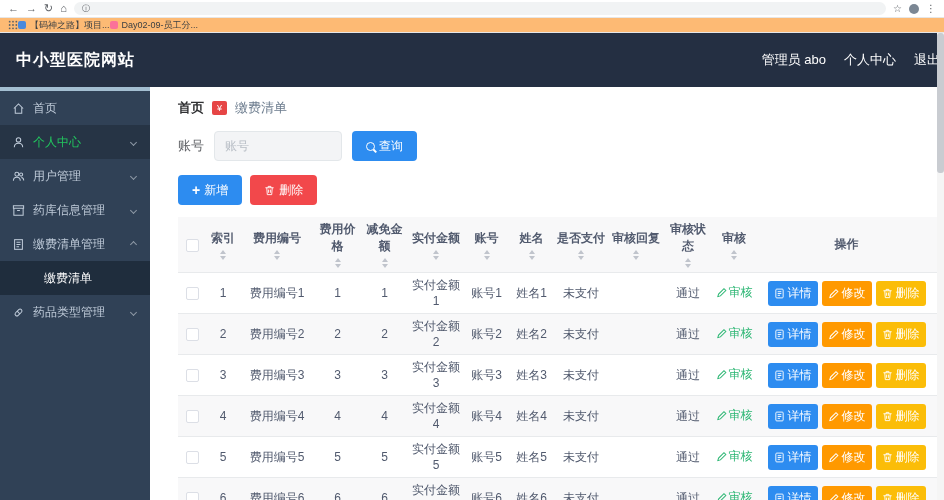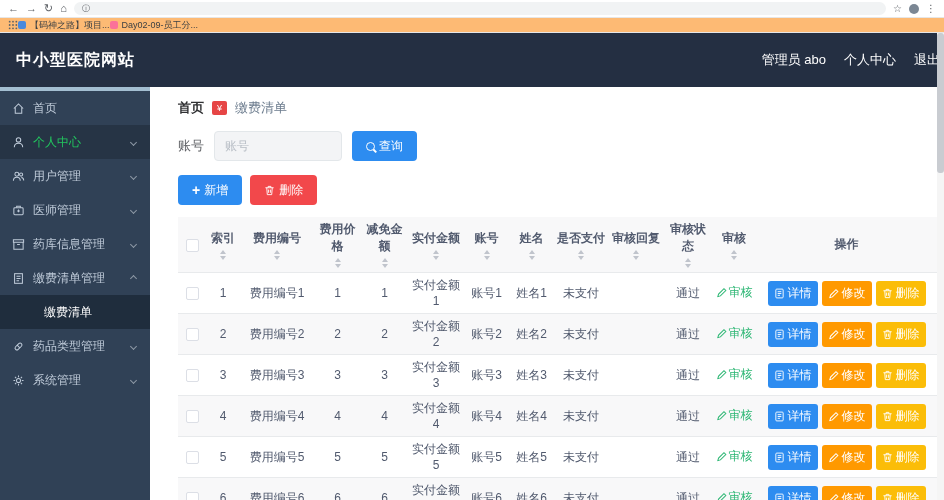--- a/index.html
+++ b/index.html
@@ -171,30 +171,20 @@
               <path d="M1.5 11.6c0-2.4 1.6-3.7 3.7-3.7s3.7 1.3 3.7 3.7M10 8.1c1.7.2 2.6 1.4 2.6 3.1"></path>
               <circle cx="9.8" cy="4.9" r="1.7"></circle>
             </svg>
           </span>
           <span class="s-label">用户管理</span>
           <span class="chev"></span>
         </div>
         <div class="side-item">
           <span class="s-icon">
             <svg fill="none" stroke="#bfcbd9" stroke-width="1.1" width="13" height="13" viewBox="0 0 14 14">
-              <rect x="2" y="4" width="10" height="7.5" rx="1"></rect>
-              <path d="M5 4V2.5h4V4M7 6v3M5.5 7.5h3"></path>
-            </svg>
-          </span>
-          <span class="s-label">医师管理</span>
-          <span class="chev"></span>
-        </div>
-        <div class="side-item">
-          <span class="s-icon">
-            <svg fill="none" stroke="#bfcbd9" stroke-width="1.1" width="13" height="13" viewBox="0 0 14 14">
               <path d="M2 4.5h10V12H2zM1.5 2h11v2.5h-11zM5.5 7h3"></path>
             </svg>
           </span>
           <span class="s-label">药库信息管理</span>
           <span class="chev"></span>
         </div>
         <div class="side-item">
           <span class="s-icon">
             <svg fill="none" stroke="#bfcbd9" stroke-width="1.1" width="13" height="13" viewBox="0 0 14 14">
               <rect x="2.8" y="1.8" width="8.4" height="10.4"></rect>
@@ -208,30 +198,20 @@
         <div class="side-item">
           <span class="s-icon">
             <svg fill="none" stroke="#bfcbd9" stroke-width="1.1" width="13" height="13" viewBox="0 0 14 14">
               <rect x="2.6" y="5" width="8.8" height="4" rx="2" transform="rotate(-45 7 7)"></rect>
               <path d="M5.6 5.6l2.8 2.8"></path>
             </svg>
           </span>
           <span class="s-label">药品类型管理</span>
           <span class="chev"></span>
         </div>
-        <div class="side-item">
-          <span class="s-icon">
-            <svg fill="none" stroke="#bfcbd9" stroke-width="1.1" width="13" height="13" viewBox="0 0 14 14">
-              <circle cx="7" cy="7" r="2.2"></circle>
-              <path d="M7 1.6v1.8M7 10.6v1.8M1.6 7h1.8M10.6 7h1.8M3.2 3.2l1.3 1.3M9.5 9.5l1.3 1.3M10.8 3.2L9.5 4.5M4.5 9.5l-1.3 1.3"></path>
-            </svg>
-          </span>
-          <span class="s-label">系统管理</span>
-          <span class="chev"></span>
-        </div>
       </nav>
   </aside>
 
   <main class="main">
     <div class="breadcrumb">
       <span class="bc-home">首页</span>
       <span class="bc-icon">¥</span>
       <span class="bc-current">缴费清单</span>
     </div>
 

